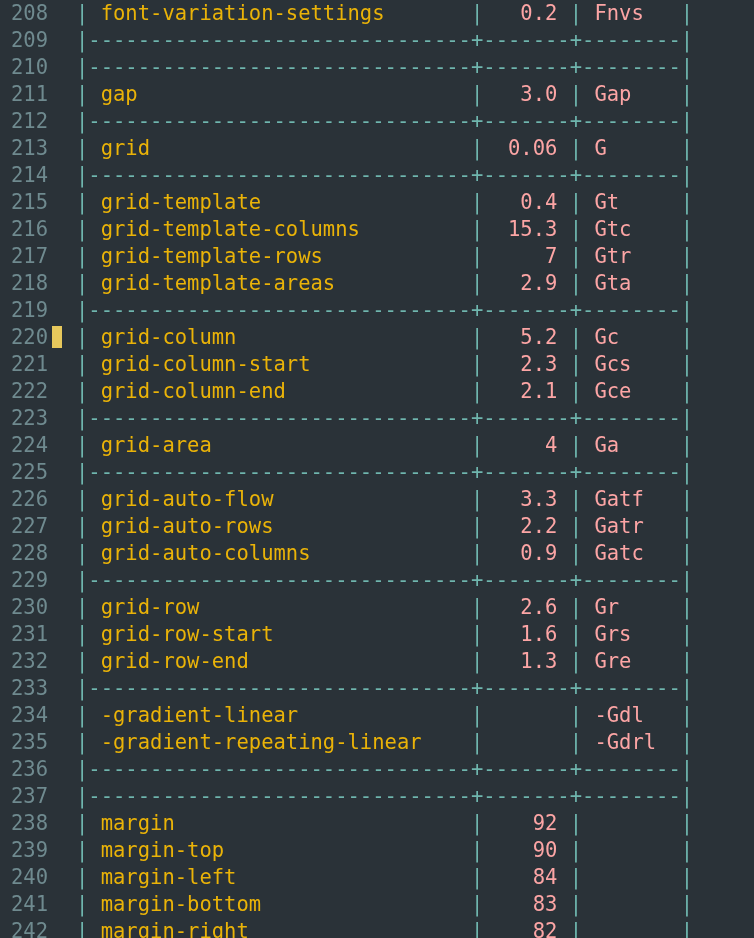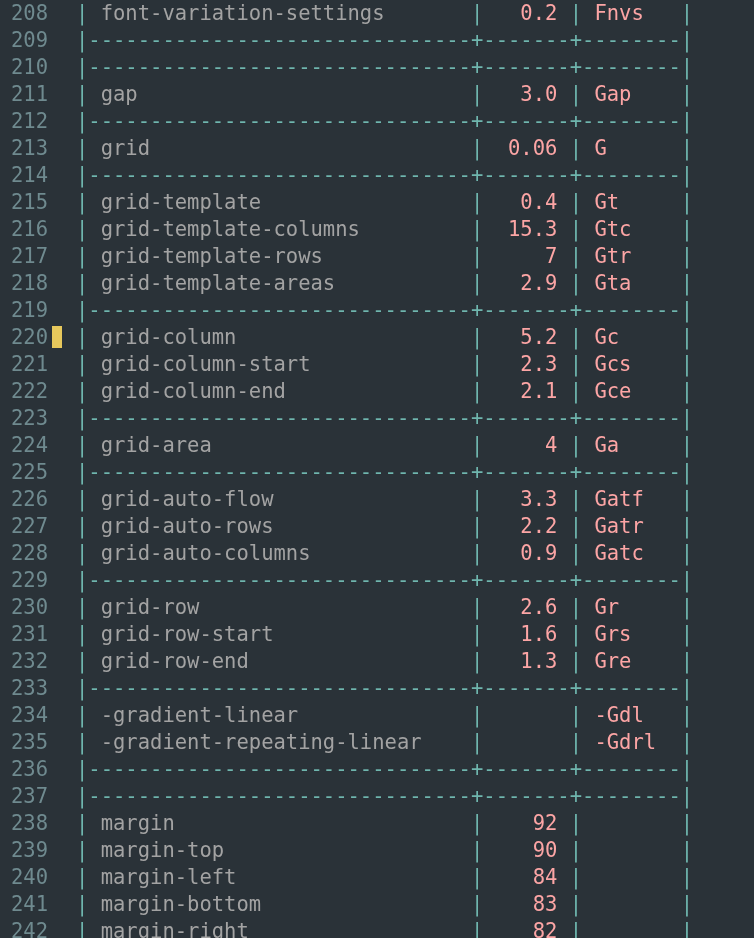--- a/index.html
+++ b/index.html
@@ -1,20 +1,20 @@
 <!DOCTYPE html>
 <html><head>
 <meta charset="utf-8">
 <style>
 html,body{margin:0;padding:0;background:#2a3238;font-family:ui-monospace,Menlo,Consolas,"DejaVu Sans Mono",monospace;font-size:20.5px;line-height:27px;color:#cfe8e6}
 #root{white-space:pre;position:relative;padding:0}
 .ln{display:flex;height:27px;align-items:flex-start}
 .num{width:48px;text-align:right;color:#6f8a8f;user-select:none;padding-right:0}
 .txt{padding-left:28px}
-.kw{color:#a3a3a3}
+.kw{color:#eab308}
 .dim{color:#6fb6ae}
 .fg{color:#fca5a5}
 .cursor{position:absolute;left:52px;width:10px;height:22px;background:#e6c85c}
 </style>
 </head>
 <body>
 
 <div id="root"><div class="ln"><span class="num">208</span><span class="txt"><span class="dim">| </span><span class="kw">font-variation-settings      </span><span class="dim"> | </span><span class="fg">  0.2</span><span class="dim"> | </span><span class="fg">Fnvs   </span><span class="dim">|</span></span></div><div class="ln"><span class="num">209</span><span class="txt"><span class="dim">|-------------------------------+-------+--------|</span></span></div><div class="ln"><span class="num">210</span><span class="txt"><span class="dim">|-------------------------------+-------+--------|</span></span></div><div class="ln"><span class="num">211</span><span class="txt"><span class="dim">| </span><span class="kw">gap                          </span><span class="dim"> | </span><span class="fg">  3.0</span><span class="dim"> | </span><span class="fg">Gap    </span><span class="dim">|</span></span></div><div class="ln"><span class="num">212</span><span class="txt"><span class="dim">|-------------------------------+-------+--------|</span></span></div><div class="ln"><span class="num">213</span><span class="txt"><span class="dim">| </span><span class="kw">grid                         </span><span class="dim"> | </span><span class="fg"> 0.06</span><span class="dim"> | </span><span class="fg">G      </span><span class="dim">|</span></span></div><div class="ln"><span class="num">214</span><span class="txt"><span class="dim">|-------------------------------+-------+--------|</span></span></div><div class="ln"><span class="num">215</span><span class="txt"><span class="dim">| </span><span class="kw">grid-template                </span><span class="dim"> | </span><span class="fg">  0.4</span><span class="dim"> | </span><span class="fg">Gt     </span><span class="dim">|</span></span></div><div class="ln"><span class="num">216</span><span class="txt"><span class="dim">| </span><span class="kw">grid-template-columns        </span><span class="dim"> | </span><span class="fg"> 15.3</span><span class="dim"> | </span><span class="fg">Gtc    </span><span class="dim">|</span></span></div><div class="ln"><span class="num">217</span><span class="txt"><span class="dim">| </span><span class="kw">grid-template-rows           </span><span class="dim"> | </span><span class="fg">    7</span><span class="dim"> | </span><span class="fg">Gtr    </span><span class="dim">|</span></span></div><div class="ln"><span class="num">218</span><span class="txt"><span class="dim">| </span><span class="kw">grid-template-areas          </span><span class="dim"> | </span><span class="fg">  2.9</span><span class="dim"> | </span><span class="fg">Gta    </span><span class="dim">|</span></span></div><div class="ln"><span class="num">219</span><span class="txt"><span class="dim">|-------------------------------+-------+--------|</span></span></div><div class="ln"><span class="num">220</span><span class="txt"><span class="dim">| </span><span class="kw">grid-column                  </span><span class="dim"> | </span><span class="fg">  5.2</span><span class="dim"> | </span><span class="fg">Gc     </span><span class="dim">|</span></span></div><div class="ln"><span class="num">221</span><span class="txt"><span class="dim">| </span><span class="kw">grid-column-start            </span><span class="dim"> | </span><span class="fg">  2.3</span><span class="dim"> | </span><span class="fg">Gcs    </span><span class="dim">|</span></span></div><div class="ln"><span class="num">222</span><span class="txt"><span class="dim">| </span><span class="kw">grid-column-end              </span><span class="dim"> | </span><span class="fg">  2.1</span><span class="dim"> | </span><span class="fg">Gce    </span><span class="dim">|</span></span></div><div class="ln"><span class="num">223</span><span class="txt"><span class="dim">|-------------------------------+-------+--------|</span></span></div><div class="ln"><span class="num">224</span><span class="txt"><span class="dim">| </span><span class="kw">grid-area                    </span><span class="dim"> | </span><span class="fg">    4</span><span class="dim"> | </span><span class="fg">Ga     </span><span class="dim">|</span></span></div><div class="ln"><span class="num">225</span><span class="txt"><span class="dim">|-------------------------------+-------+--------|</span></span></div><div class="ln"><span class="num">226</span><span class="txt"><span class="dim">| </span><span class="kw">grid-auto-flow               </span><span class="dim"> | </span><span class="fg">  3.3</span><span class="dim"> | </span><span class="fg">Gatf   </span><span class="dim">|</span></span></div><div class="ln"><span class="num">227</span><span class="txt"><span class="dim">| </span><span class="kw">grid-auto-rows               </span><span class="dim"> | </span><span class="fg">  2.2</span><span class="dim"> | </span><span class="fg">Gatr   </span><span class="dim">|</span></span></div><div class="ln"><span class="num">228</span><span class="txt"><span class="dim">| </span><span class="kw">grid-auto-columns            </span><span class="dim"> | </span><span class="fg">  0.9</span><span class="dim"> | </span><span class="fg">Gatc   </span><span class="dim">|</span></span></div><div class="ln"><span class="num">229</span><span class="txt"><span class="dim">|-------------------------------+-------+--------|</span></span></div><div class="ln"><span class="num">230</span><span class="txt"><span class="dim">| </span><span class="kw">grid-row                     </span><span class="dim"> | </span><span class="fg">  2.6</span><span class="dim"> | </span><span class="fg">Gr     </span><span class="dim">|</span></span></div><div class="ln"><span class="num">231</span><span class="txt"><span class="dim">| </span><span class="kw">grid-row-start               </span><span class="dim"> | </span><span class="fg">  1.6</span><span class="dim"> | </span><span class="fg">Grs    </span><span class="dim">|</span></span></div><div class="ln"><span class="num">232</span><span class="txt"><span class="dim">| </span><span class="kw">grid-row-end                 </span><span class="dim"> | </span><span class="fg">  1.3</span><span class="dim"> | </span><span class="fg">Gre    </span><span class="dim">|</span></span></div><div class="ln"><span class="num">233</span><span class="txt"><span class="dim">|-------------------------------+-------+--------|</span></span></div><div class="ln"><span class="num">234</span><span class="txt"><span class="dim">| </span><span class="kw">-gradient-linear             </span><span class="dim"> | </span><span class="fg">     </span><span class="dim"> | </span><span class="fg">-Gdl   </span><span class="dim">|</span></span></div><div class="ln"><span class="num">235</span><span class="txt"><span class="dim">| </span><span class="kw">-gradient-repeating-linear   </span><span class="dim"> | </span><span class="fg">     </span><span class="dim"> | </span><span class="fg">-Gdrl  </span><span class="dim">|</span></span></div><div class="ln"><span class="num">236</span><span class="txt"><span class="dim">|-------------------------------+-------+--------|</span></span></div><div class="ln"><span class="num">237</span><span class="txt"><span class="dim">|-------------------------------+-------+--------|</span></span></div><div class="ln"><span class="num">238</span><span class="txt"><span class="dim">| </span><span class="kw">margin                       </span><span class="dim"> | </span><span class="fg">   92</span><span class="dim"> | </span><span class="fg">       </span><span class="dim">|</span></span></div><div class="ln"><span class="num">239</span><span class="txt"><span class="dim">| </span><span class="kw">margin-top                   </span><span class="dim"> | </span><span class="fg">   90</span><span class="dim"> | </span><span class="fg">       </span><span class="dim">|</span></span></div><div class="ln"><span class="num">240</span><span class="txt"><span class="dim">| </span><span class="kw">margin-left                  </span><span class="dim"> | </span><span class="fg">   84</span><span class="dim"> | </span><span class="fg">       </span><span class="dim">|</span></span></div><div class="ln"><span class="num">241</span><span class="txt"><span class="dim">| </span><span class="kw">margin-bottom                </span><span class="dim"> | </span><span class="fg">   83</span><span class="dim"> | </span><span class="fg">       </span><span class="dim">|</span></span></div><div class="ln"><span class="num">242</span><span class="txt"><span class="dim">| </span><span class="kw">margin-right                 </span><span class="dim"> | </span><span class="fg">   82</span><span class="dim"> | </span><span class="fg">       </span><span class="dim">|</span></span></div><div class="cursor" style="top: 326px;"></div></div>
 
 </body></html>

